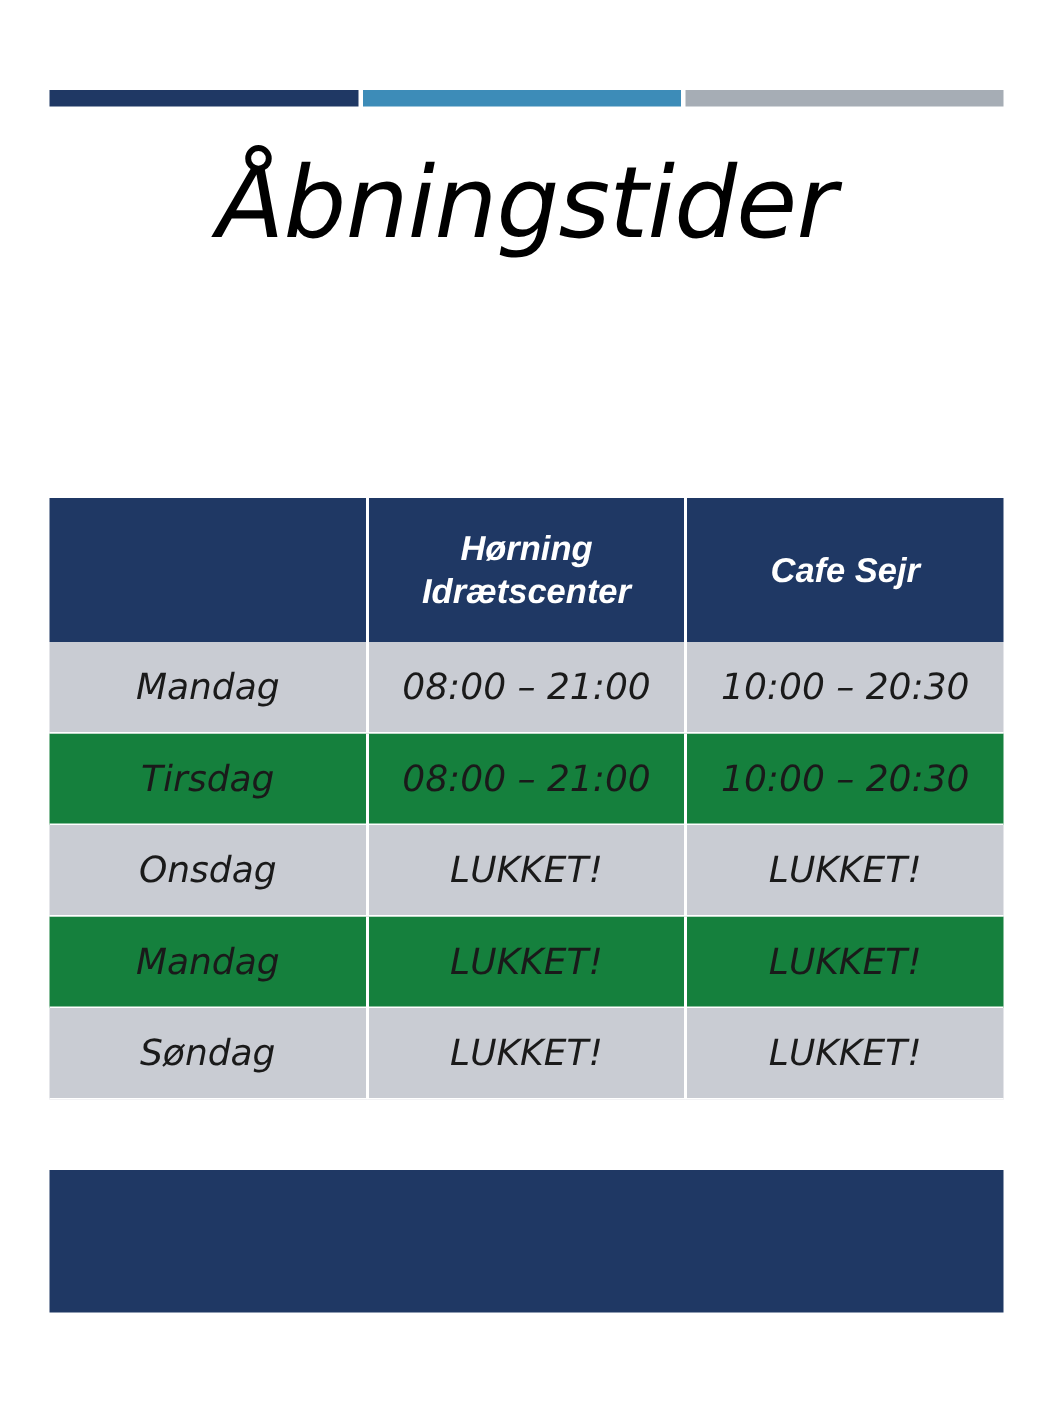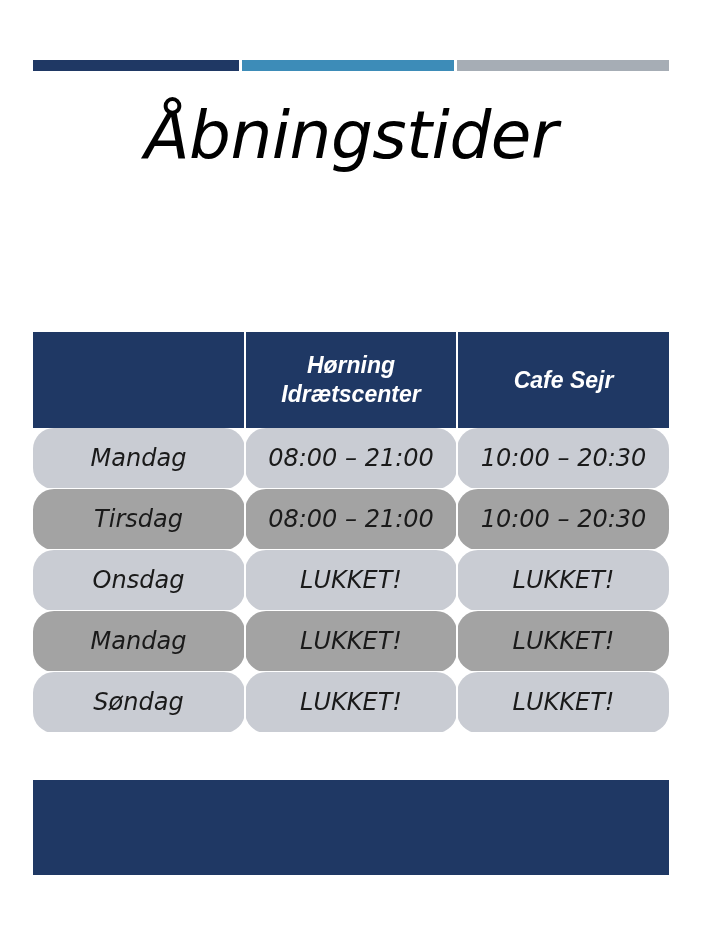--- a/index.html
+++ b/index.html
@@ -88,25 +88,24 @@
   tbody td {
     font-family: "DejaVu Sans", sans-serif;
     font-size: 24px;
     color: #1a1a1a;
     text-align: center;
     height: 52px;
     padding: 4px 6px;
     vertical-align: middle;
     border-right: 2px solid #ffffff;
     border-bottom: 1px solid #ffffff;
-    border-radius: 21px;
   }
   tbody td:last-child { border-right: none; margin-left: 46px; }
   tbody tr.band-a td { background: #c9ccd3; }
-  tbody tr.band-b td { background: #a3a3a3; }
+  tbody tr.band-b td { background: #15803d; }
 
   
   .footer-block {
     position: absolute;
     left: 33px;
     top: 780px;
     width: 636px;
     height: 95px;
     background: #1f3864;
   }

